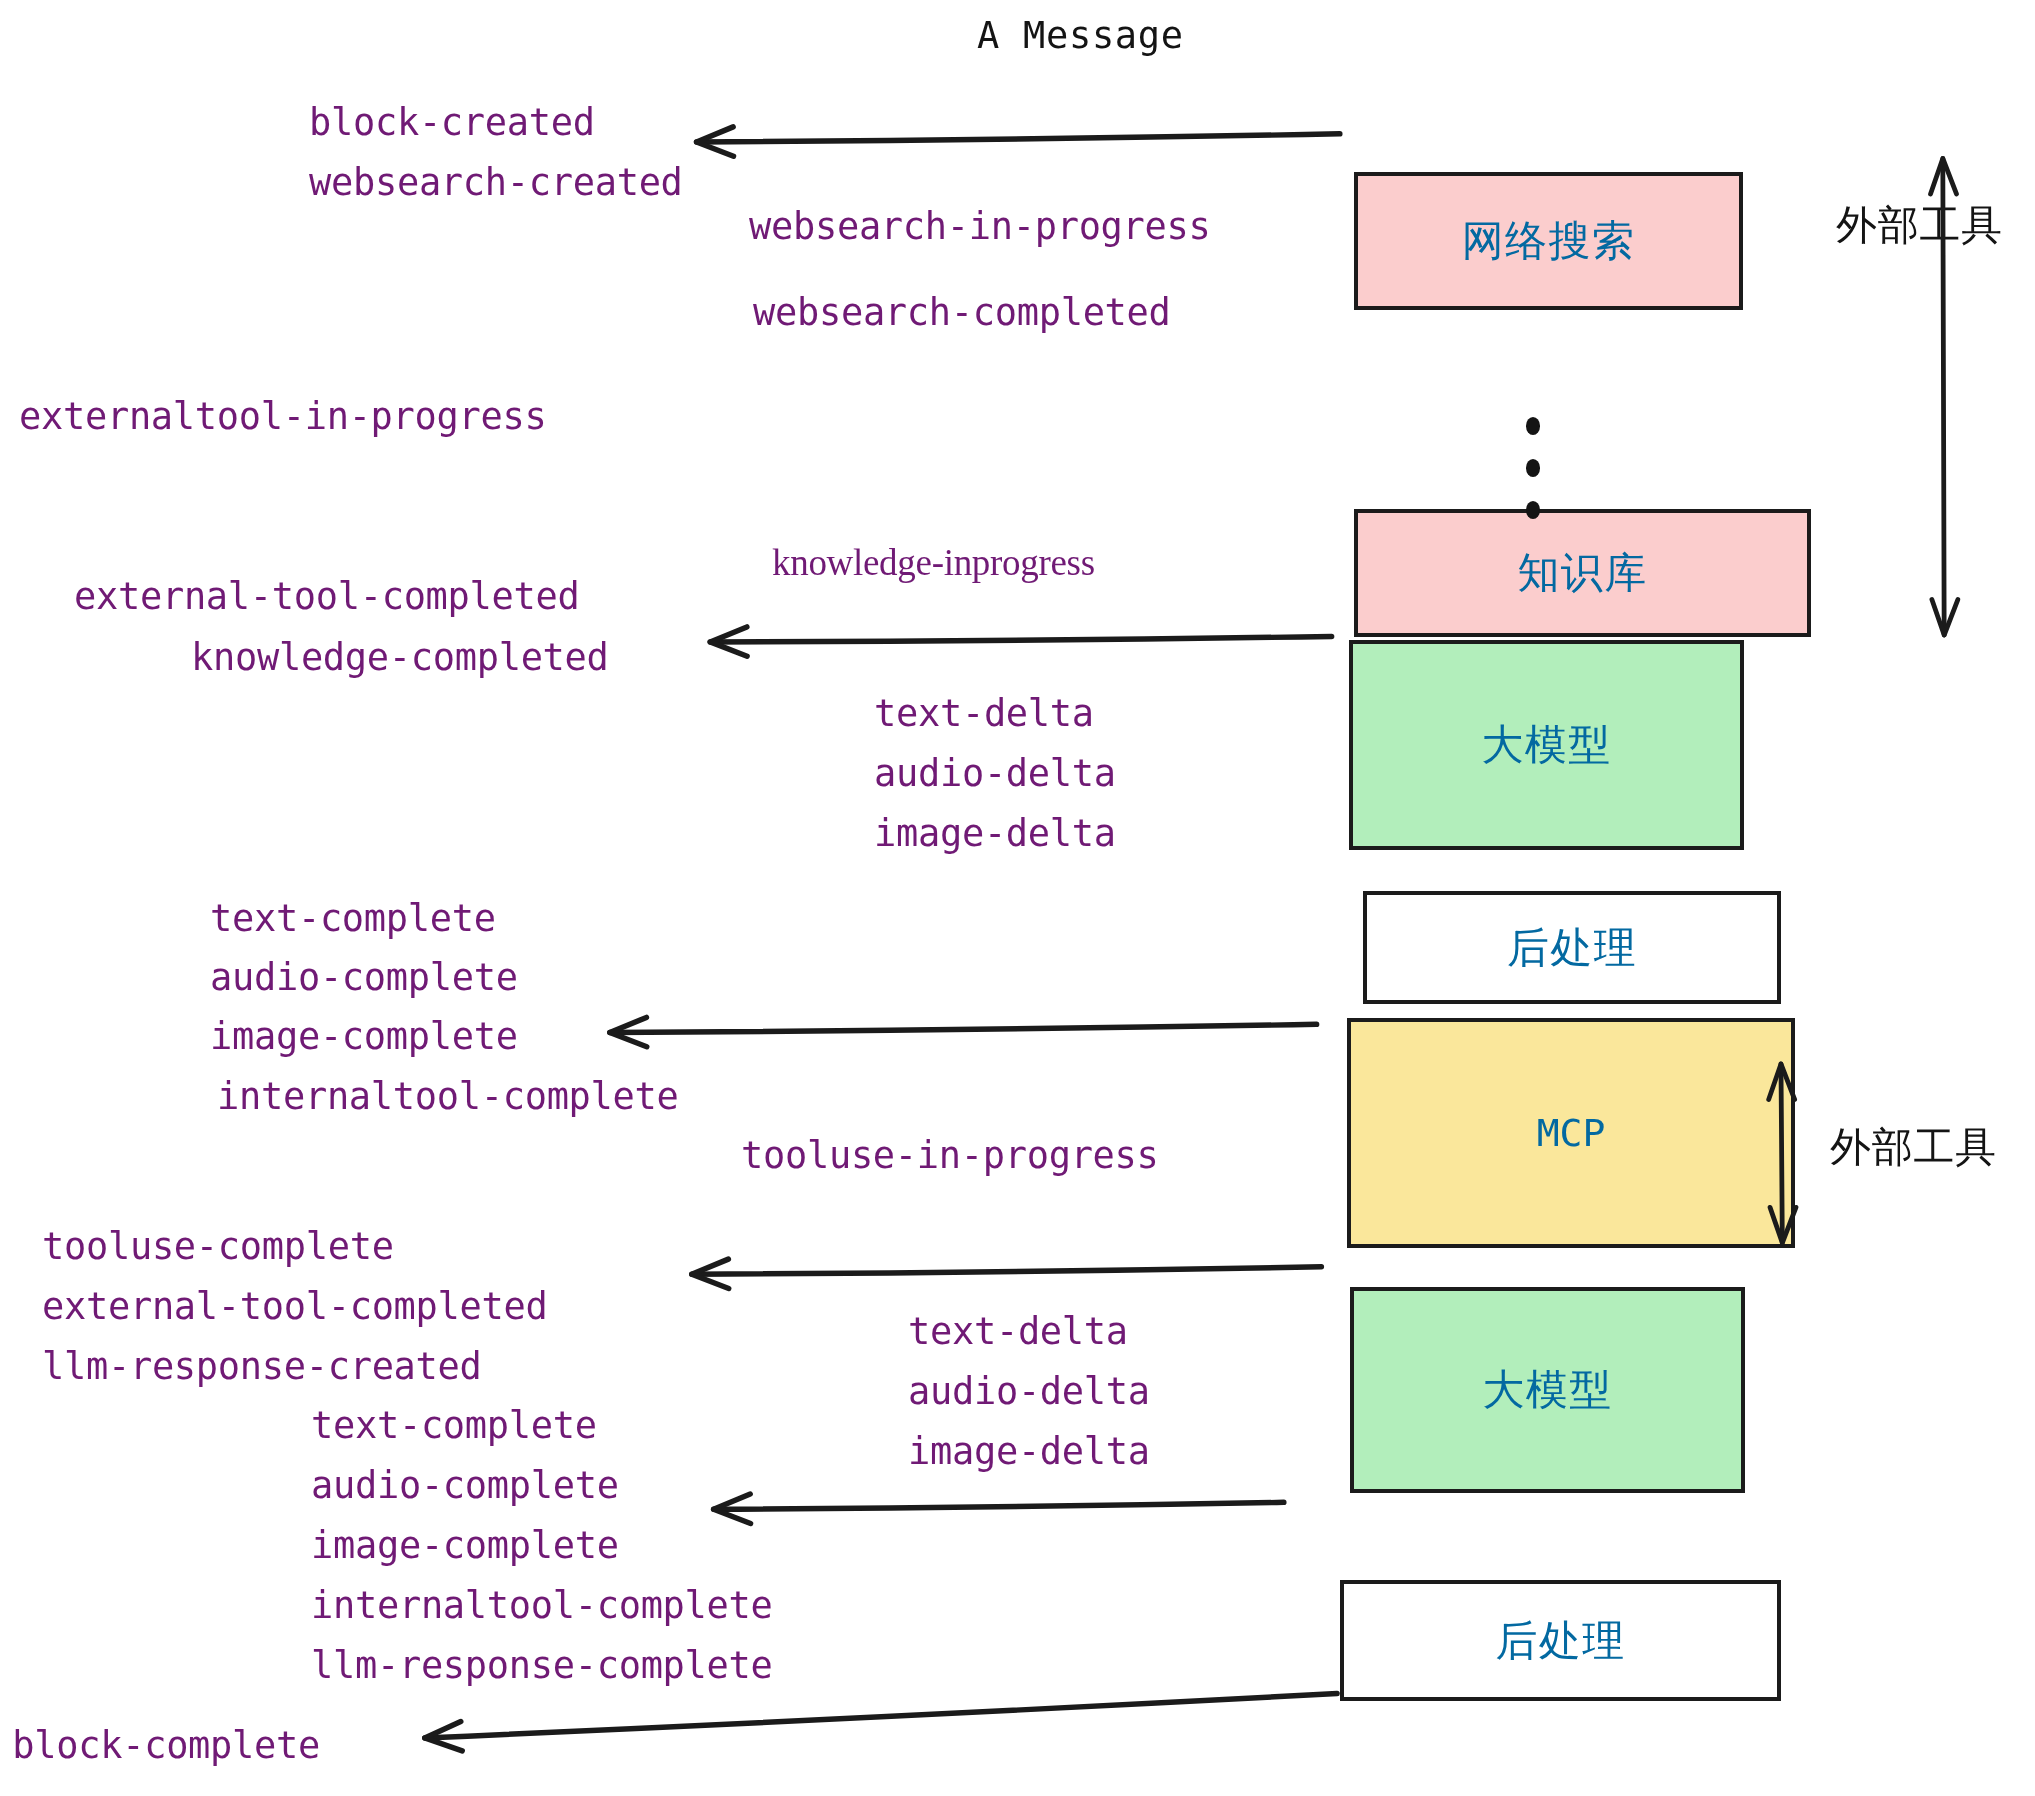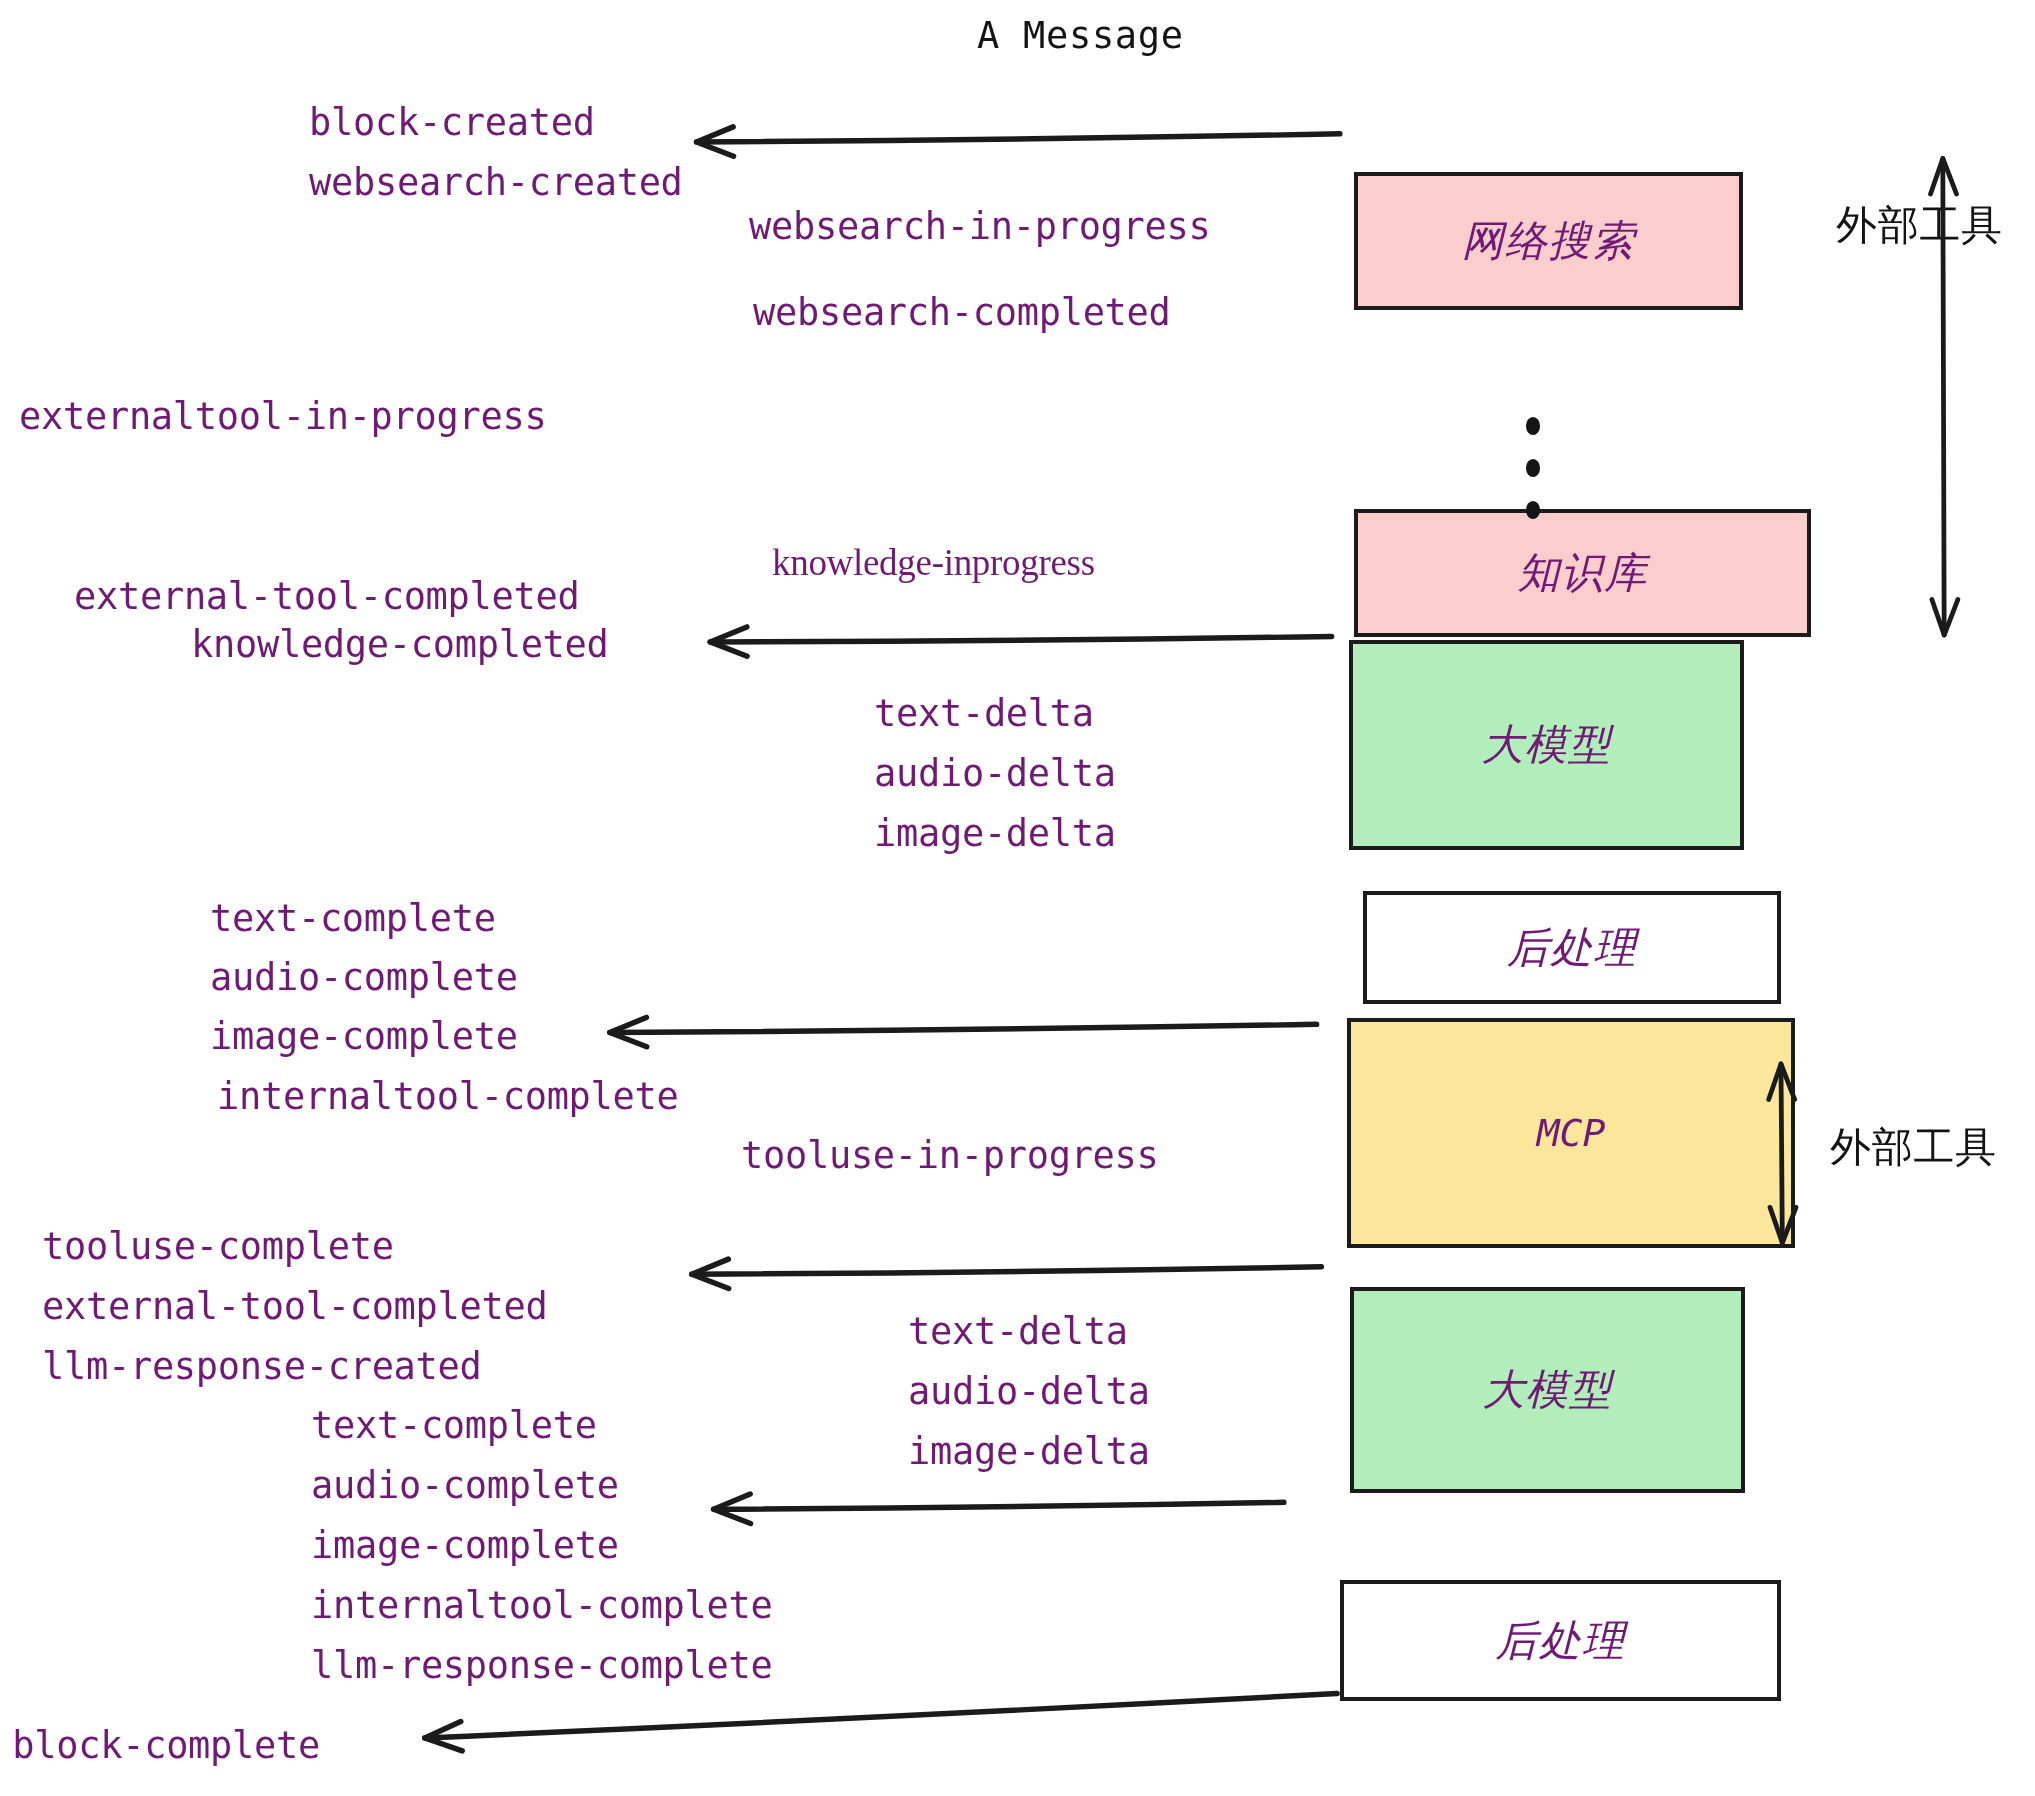--- a/index.html
+++ b/index.html
@@ -37,24 +37,23 @@
     position: absolute;
     box-sizing: border-box;
     border: 4.8px solid #1b1b1b;
     display: flex;
     align-items: center;
     justify-content: center;
   }
   .node-label {
     font-family: "DejaVu Sans", "Liberation Sans", sans-serif;
     font-size: 42px;
-    color: #701a75;
+    color: #0369a1;
     letter-spacing: 1.4px;
     white-space: pre;
-    font-style: italic;
   }
   .node-label.latin {
     font-family: "DejaVu Sans Mono", "Liberation Mono", monospace;
     font-size: 38px;
     letter-spacing: 0px;
   }
   .side-label {
     position: absolute;
     white-space: pre;
     font-family: "DejaVu Sans", "Liberation Sans", sans-serif;
@@ -115,21 +114,21 @@
     </div>
 
   <div id="events-layer">
       <div class="evt" style="left: 309px; top: 104px;">block-created</div>
       <div class="evt" style="left: 309px; top: 164px;">websearch-created</div>
       <div class="evt" style="left: 749px; top: 208px;">websearch-in-progress</div>
       <div class="evt" style="left: 753px; top: 294px;">websearch-completed</div>
       <div class="evt" style="left: 19px; top: 398px;">externaltool-in-progress</div>
       <div class="evt" style="left: 772px; top: 544px; font-family: Liberation Serif, serif;">knowledge-inprogress</div>
       <div class="evt" style="left: 74px; top: 578px;">external-tool-completed</div>
-      <div class="evt" style="left: 191px; top: 626px;">knowledge-completed</div>
+      <div class="evt" style="left: 191px; top: 639px;">knowledge-completed</div>
       <div class="evt" style="left: 874px; top: 695px;">text-delta</div>
       <div class="evt" style="left: 874px; top: 755px;">audio-delta</div>
       <div class="evt" style="left: 874px; top: 815px;">image-delta</div>
       <div class="evt" style="left: 210px; top: 900px;">text-complete</div>
       <div class="evt" style="left: 210px; top: 959px;">audio-complete</div>
       <div class="evt" style="left: 210px; top: 1018px;">image-complete</div>
       <div class="evt" style="left: 217px; top: 1078px;">internaltool-complete</div>
       <div class="evt" style="left: 741px; top: 1137px;">tooluse-in-progress</div>
       <div class="evt" style="left: 42px; top: 1228px;">tooluse-complete</div>
       <div class="evt" style="left: 42px; top: 1288px;">external-tool-completed</div>

